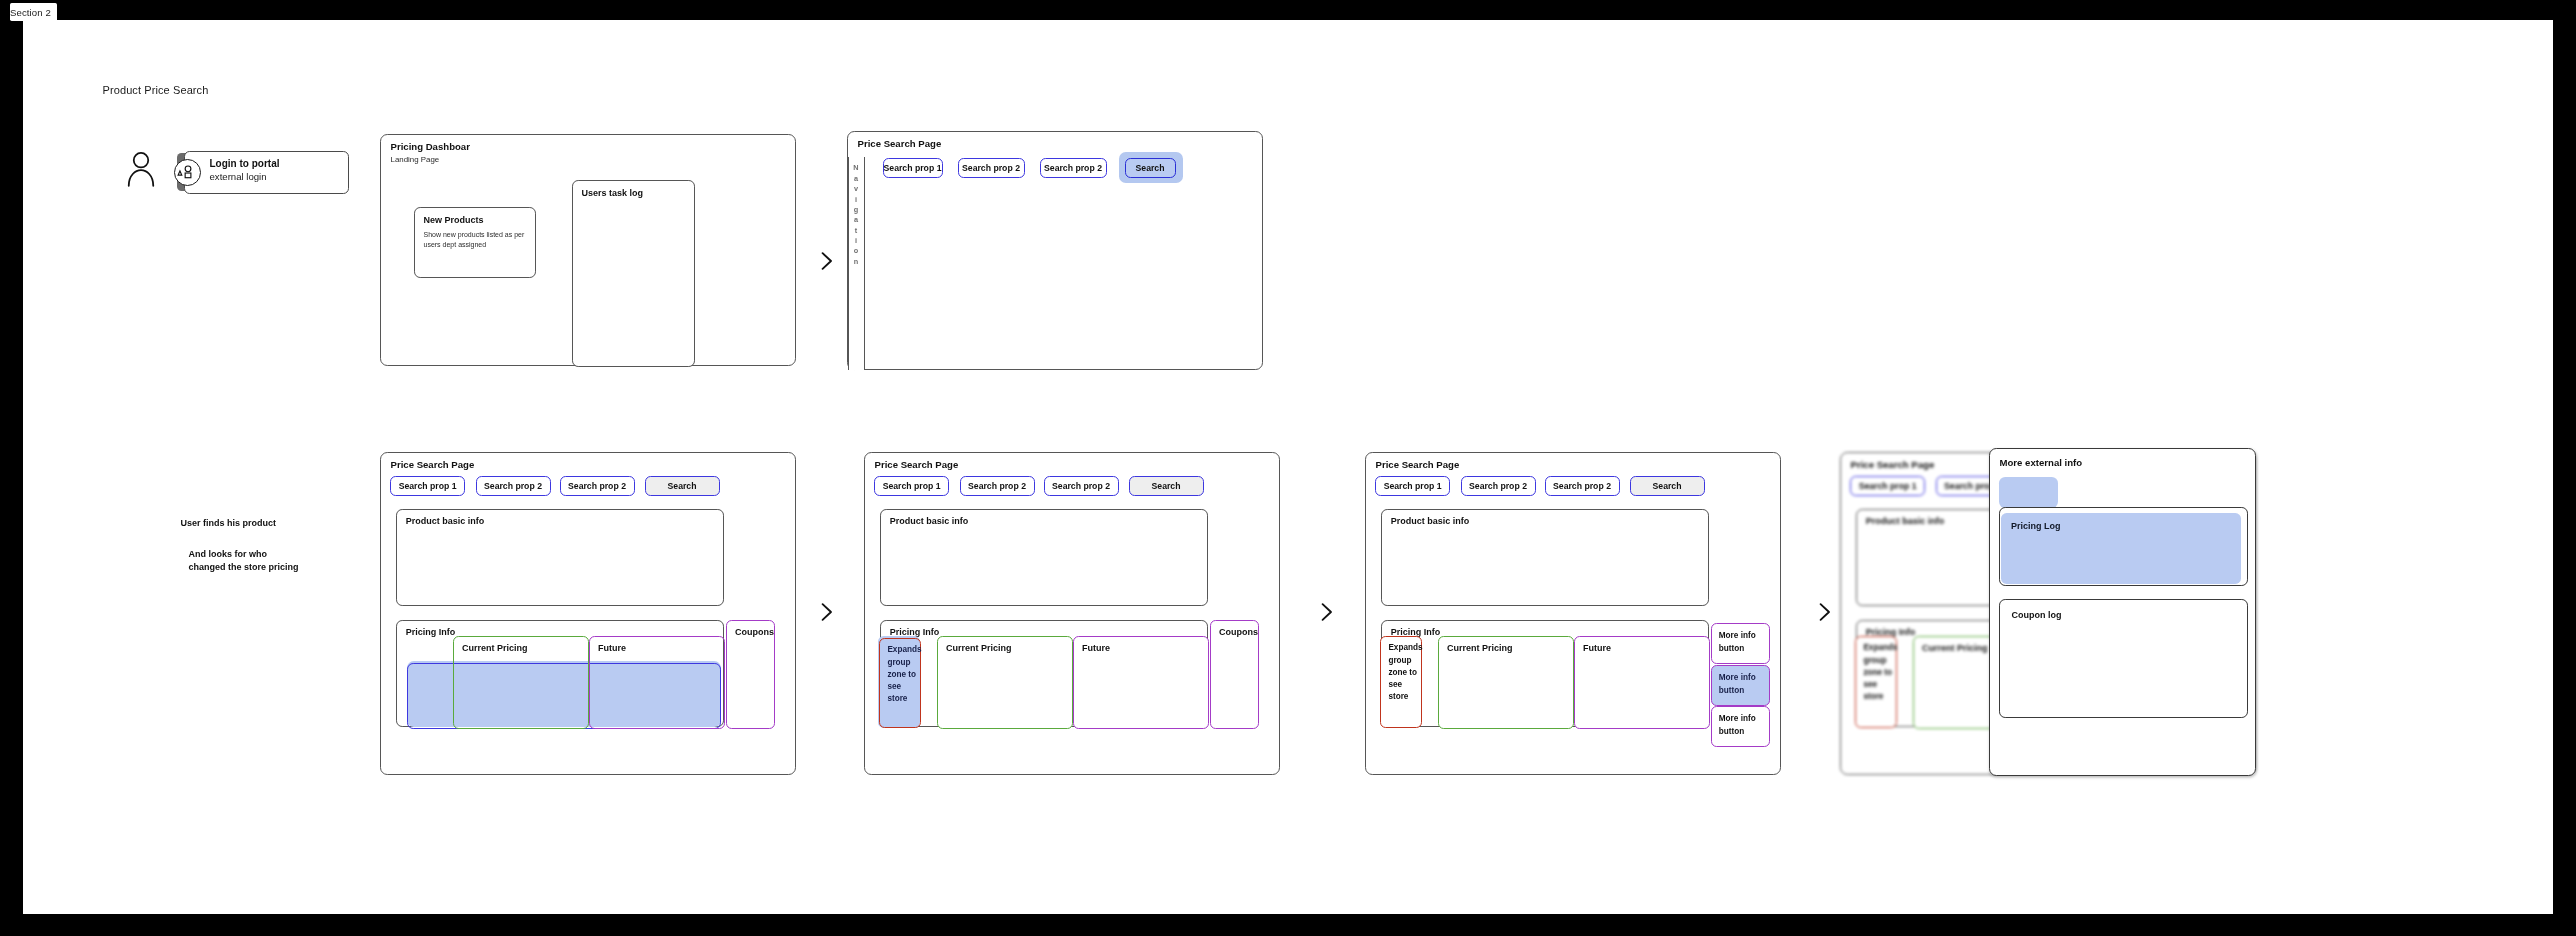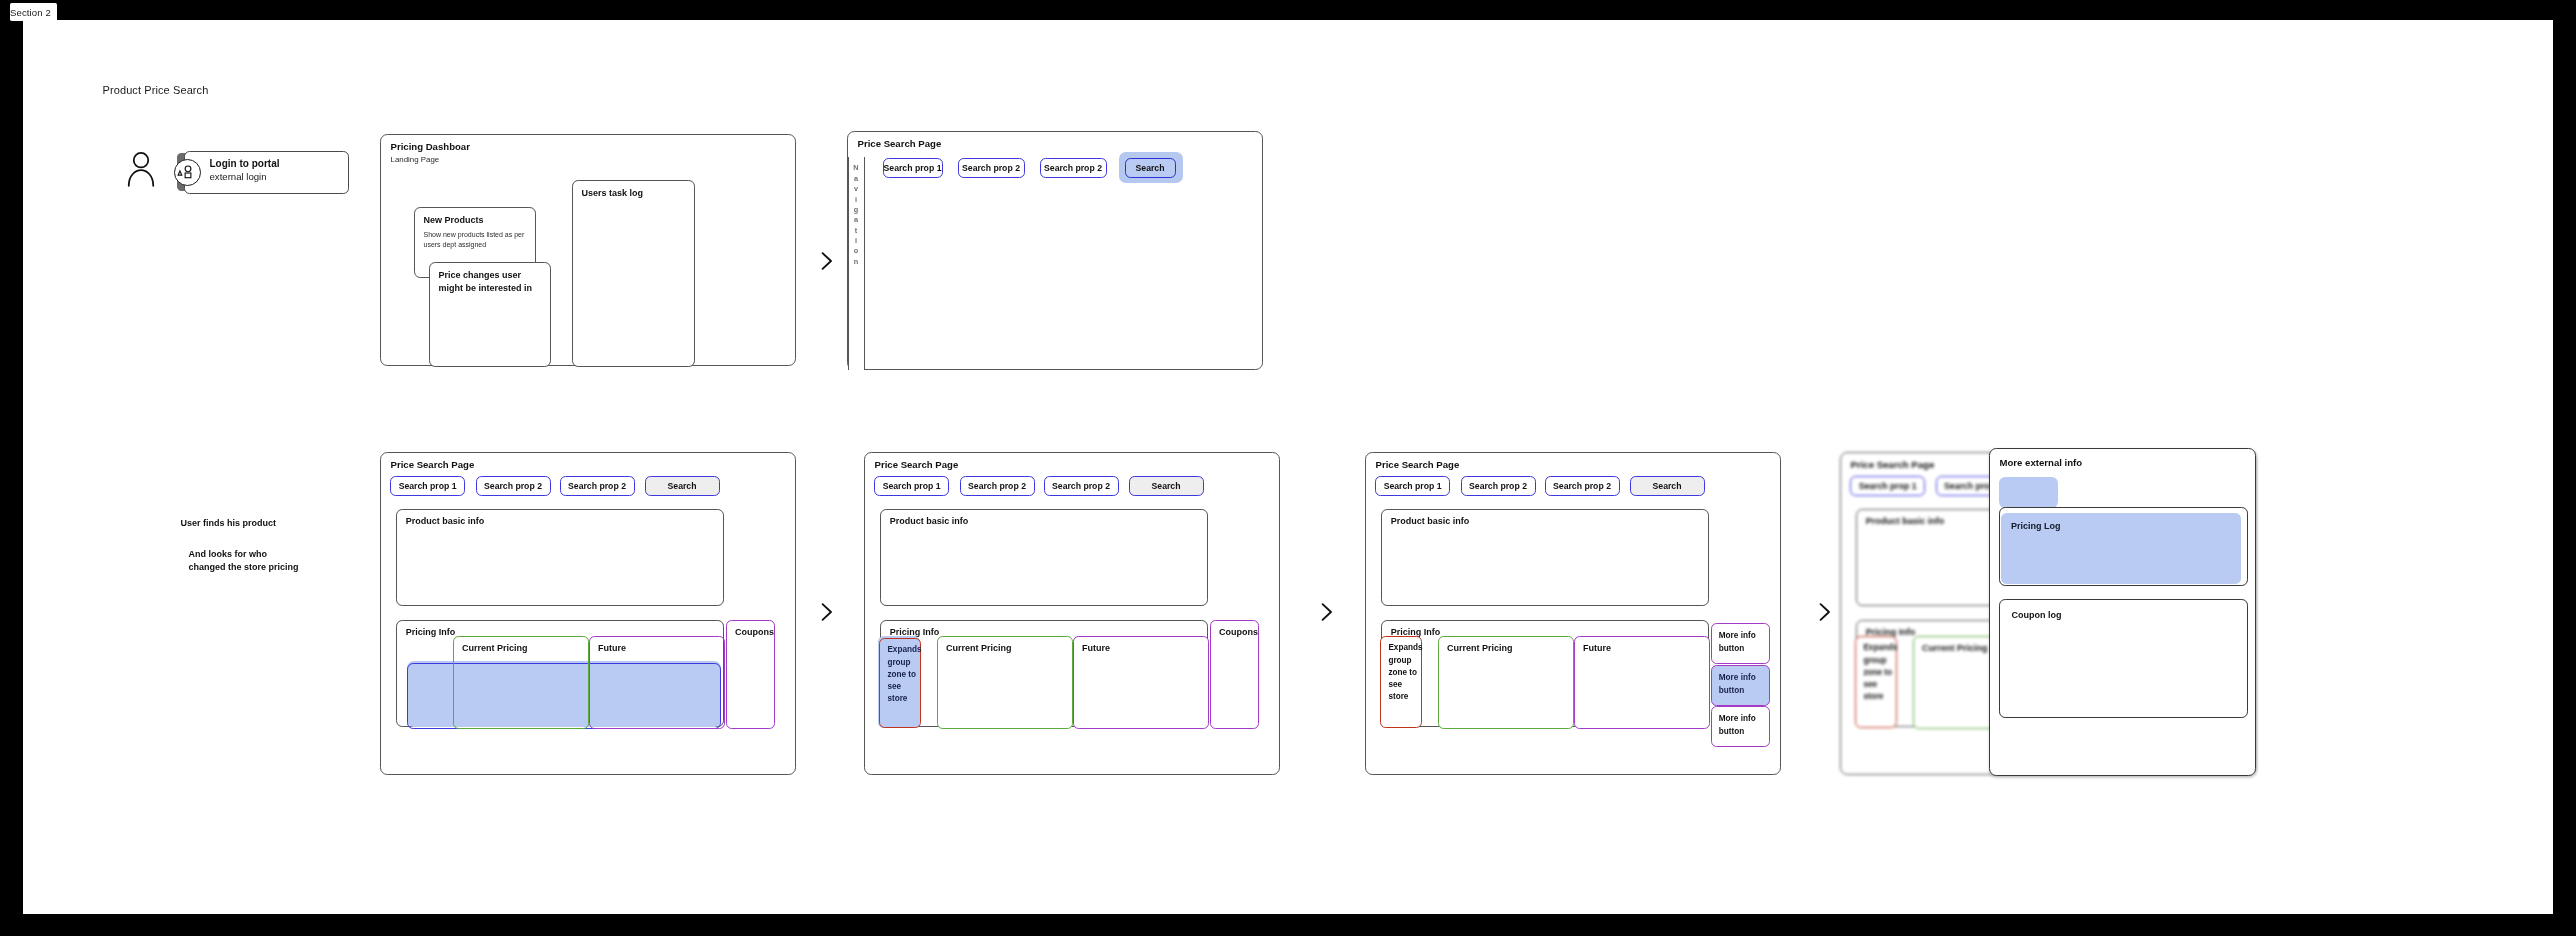--- a/index.html
+++ b/index.html
@@ -188,24 +188,20 @@
 
     <div class="frame" style="left:357px; top:114px; width:416px; height:232px;">
       <div class="frame-title">Pricing Dashboar</div>
       <div class="frame-sub">Landing Page</div>
 
       <div class="inner" style="left:33px; top:45px; width:122px; height:71px;margin-top:27px;">
         <div class="inner-title">New Products</div>
         <div class="inner-sub">Show new products listed as per users dept assigned</div>
       </div>
 
-      <div class="inner" style="left:48px; top:127px; width:122px; height:105px;">
-        <div class="inner-title">Price changes user
-might be interested in</div>
-      </div>
 
       <div class="inner" style="left:191px; top:45px; width:123px; height:187px;">
         <div class="inner-title">Users task log</div>
       </div>
     </div>
 
     <div class="arrow" style="left:794px; top:228px;">
       <svg viewBox="0 0 34 46" width="19" height="26">
         <polyline points="10,9 25,23 10,37" fill="none" stroke="#111" stroke-width="3.4" stroke-linecap="round" stroke-linejoin="round"></polyline>
       </svg>

